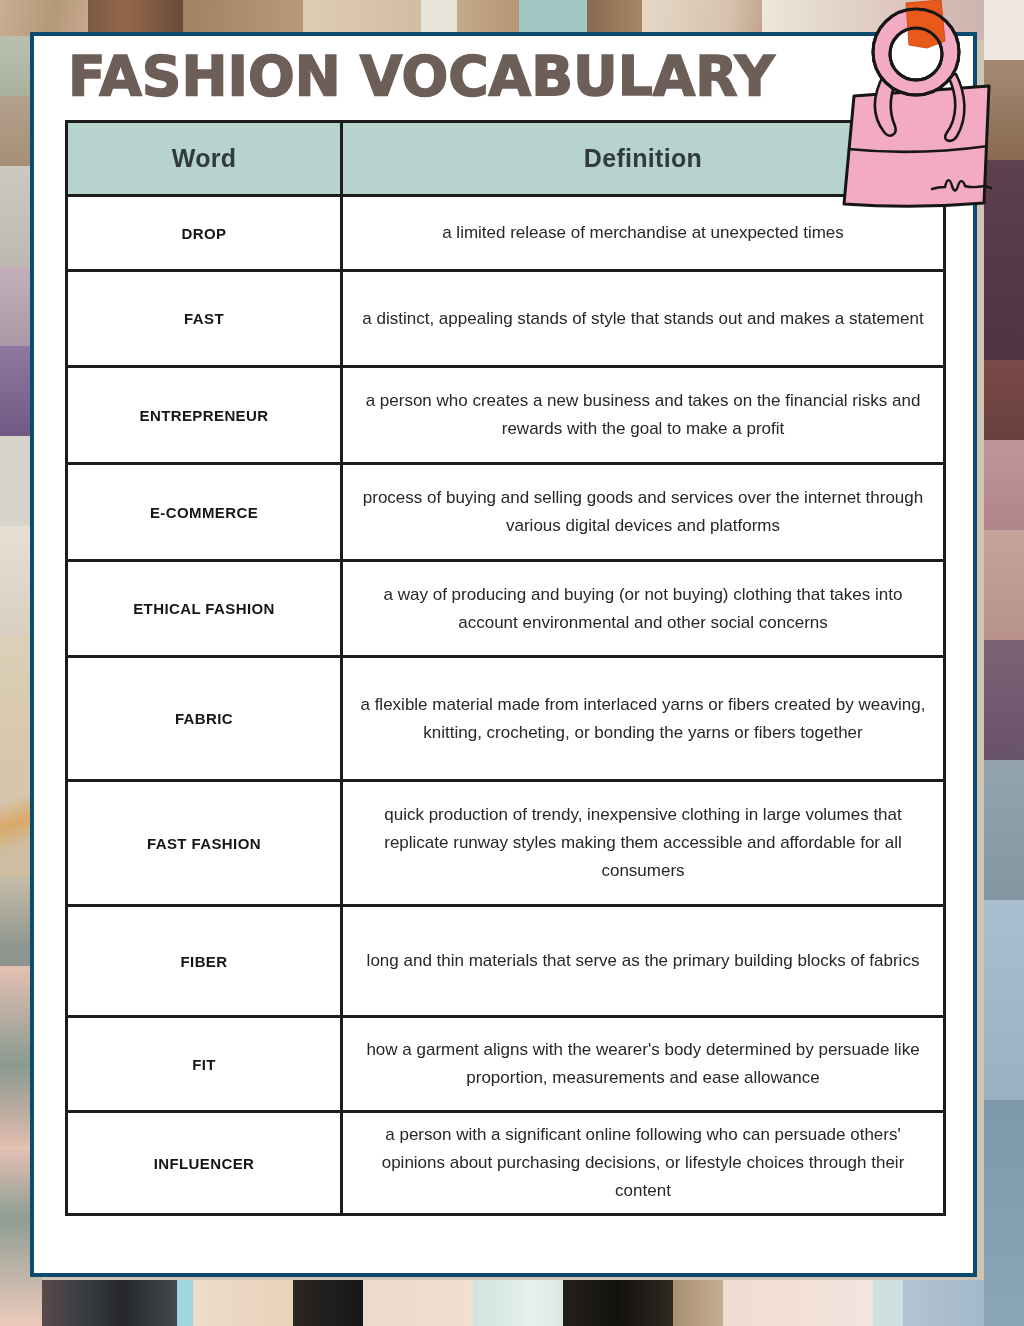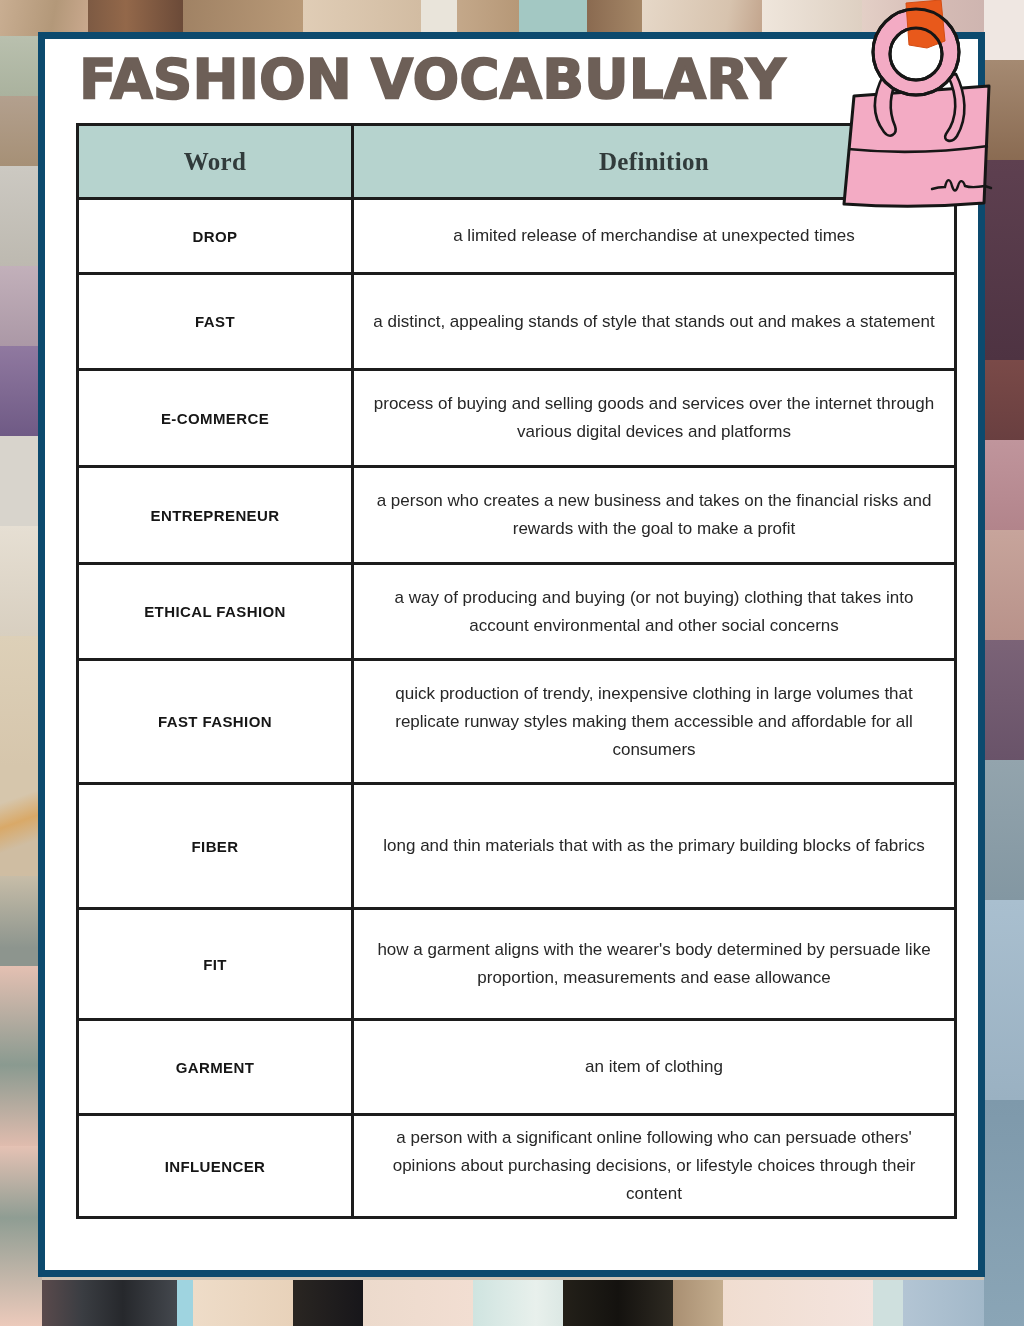--- a/index.html
+++ b/index.html
@@ -4,42 +4,42 @@
 <style>
   html,body{margin:0;padding:0;}
   body{
     width:1024px;height:1326px;position:relative;overflow:hidden;
     background:#cfc4b4;font-family:"Liberation Sans",sans-serif;
   }
   
   .tile{position:absolute;z-index:0;}
   
   .page{
-    position:absolute;left:38px;top:32px;width:947px;height:1245px;
-    box-sizing:border-box;background:#ffffff;border:7px solid #0c4a6e;
+    position:absolute;left:30px;top:32px;width:947px;height:1245px;
+    box-sizing:border-box;background:#ffffff;border:4px solid #0c4a6e;
     overflow:hidden;z-index:2;
   }
   .page-title{
     margin:10px 0 14px 34px;
     font-family:"DejaVu Sans",sans-serif;
     font-weight:800;font-size:55px;line-height:60px;
     color:#6d5f57;-webkit-text-stroke:1.6px #6d5f57;
     letter-spacing:0px;white-space:nowrap;
   }
   table.vocab{
     margin-left:31px;width:878px;table-layout:fixed;
     border-collapse:collapse;background:#ffffff;
   }
   table.vocab th,table.vocab td{
     border:3px solid #1c1c1c;box-sizing:border-box;
     text-align:center;vertical-align:middle;
   }
   col.word-col{width:275px;}
   col.def-col{width:603px;}
-  thead tr{height:74px;font-family:Liberation Serif, serif;}
+  thead tr{height:74px;}
   th{
     background:#b6d3ce;color:#313b3b;
     font-size:25px;font-weight:600;letter-spacing:.3px;
   }
   td.word-cell{
     font-weight:700;font-size:15px;letter-spacing:.4px;color:#161616;
     padding:4px 10px;
   }
   td.def-cell{
     font-weight:400;font-size:17px;line-height:28px;color:#272727;
@@ -126,46 +126,46 @@
     <tbody id="vocab-rows">
         <tr>
           <td class="word-cell">DROP</td>
           <td class="def-cell">a limited release of merchandise at unexpected times</td>
         </tr>
         <tr>
           <td class="word-cell">FAST</td>
           <td class="def-cell">a distinct, appealing stands of style that stands out and makes a statement</td>
         </tr>
         <tr>
+          <td class="word-cell">ENTREPRENEUR</td>
+          <td class="def-cell">a person who creates a new business and takes on the financial risks and rewards with the goal to make a profit</td>
+        </tr>
+        <tr>
           <td class="word-cell">E-COMMERCE</td>
           <td class="def-cell">process of buying and selling goods and services over the internet through various digital devices and platforms</td>
         </tr>
         <tr>
-          <td class="word-cell">ENTREPRENEUR</td>
-          <td class="def-cell">a person who creates a new business and takes on the financial risks and rewards with the goal to make a profit</td>
+          <td class="word-cell">ETHICAL FASHION</td>
+          <td class="def-cell">a way of producing and buying (or not buying) clothing that takes into account environmental and other social concerns</td>
         </tr>
         <tr>
-          <td class="word-cell">ETHICAL FASHION</td>
-          <td class="def-cell">a way of producing and buying (or not buying) clothing that takes into account environmental and other social concerns</td>
+          <td class="word-cell">FABRIC</td>
+          <td class="def-cell">a flexible material made from interlaced yarns or fibers created by weaving, knitting, crocheting, or bonding the yarns or fibers together</td>
         </tr>
         <tr>
           <td class="word-cell">FAST FASHION</td>
           <td class="def-cell">quick production of trendy, inexpensive clothing in large volumes that replicate runway styles making them accessible and affordable for all consumers</td>
         </tr>
         <tr>
           <td class="word-cell">FIBER</td>
-          <td class="def-cell">long and thin materials that with as the primary building blocks of fabrics</td>
+          <td class="def-cell">long and thin materials that serve as the primary building blocks of fabrics</td>
         </tr>
         <tr>
           <td class="word-cell">FIT</td>
           <td class="def-cell">how a garment aligns with the wearer's body determined by persuade like proportion, measurements and ease allowance</td>
-        </tr>
-        <tr>
-          <td class="word-cell">GARMENT</td>
-          <td class="def-cell">an item of clothing</td>
         </tr>
         <tr>
           <td class="word-cell">INFLUENCER</td>
           <td class="def-cell">a person with a significant online following who can persuade others' opinions about purchasing decisions, or lifestyle choices through their content</td>
         </tr>
       </tbody>
   </table>
 </div>
 
 <svg class="handbag" width="178" height="212" viewBox="0 0 178 212">

